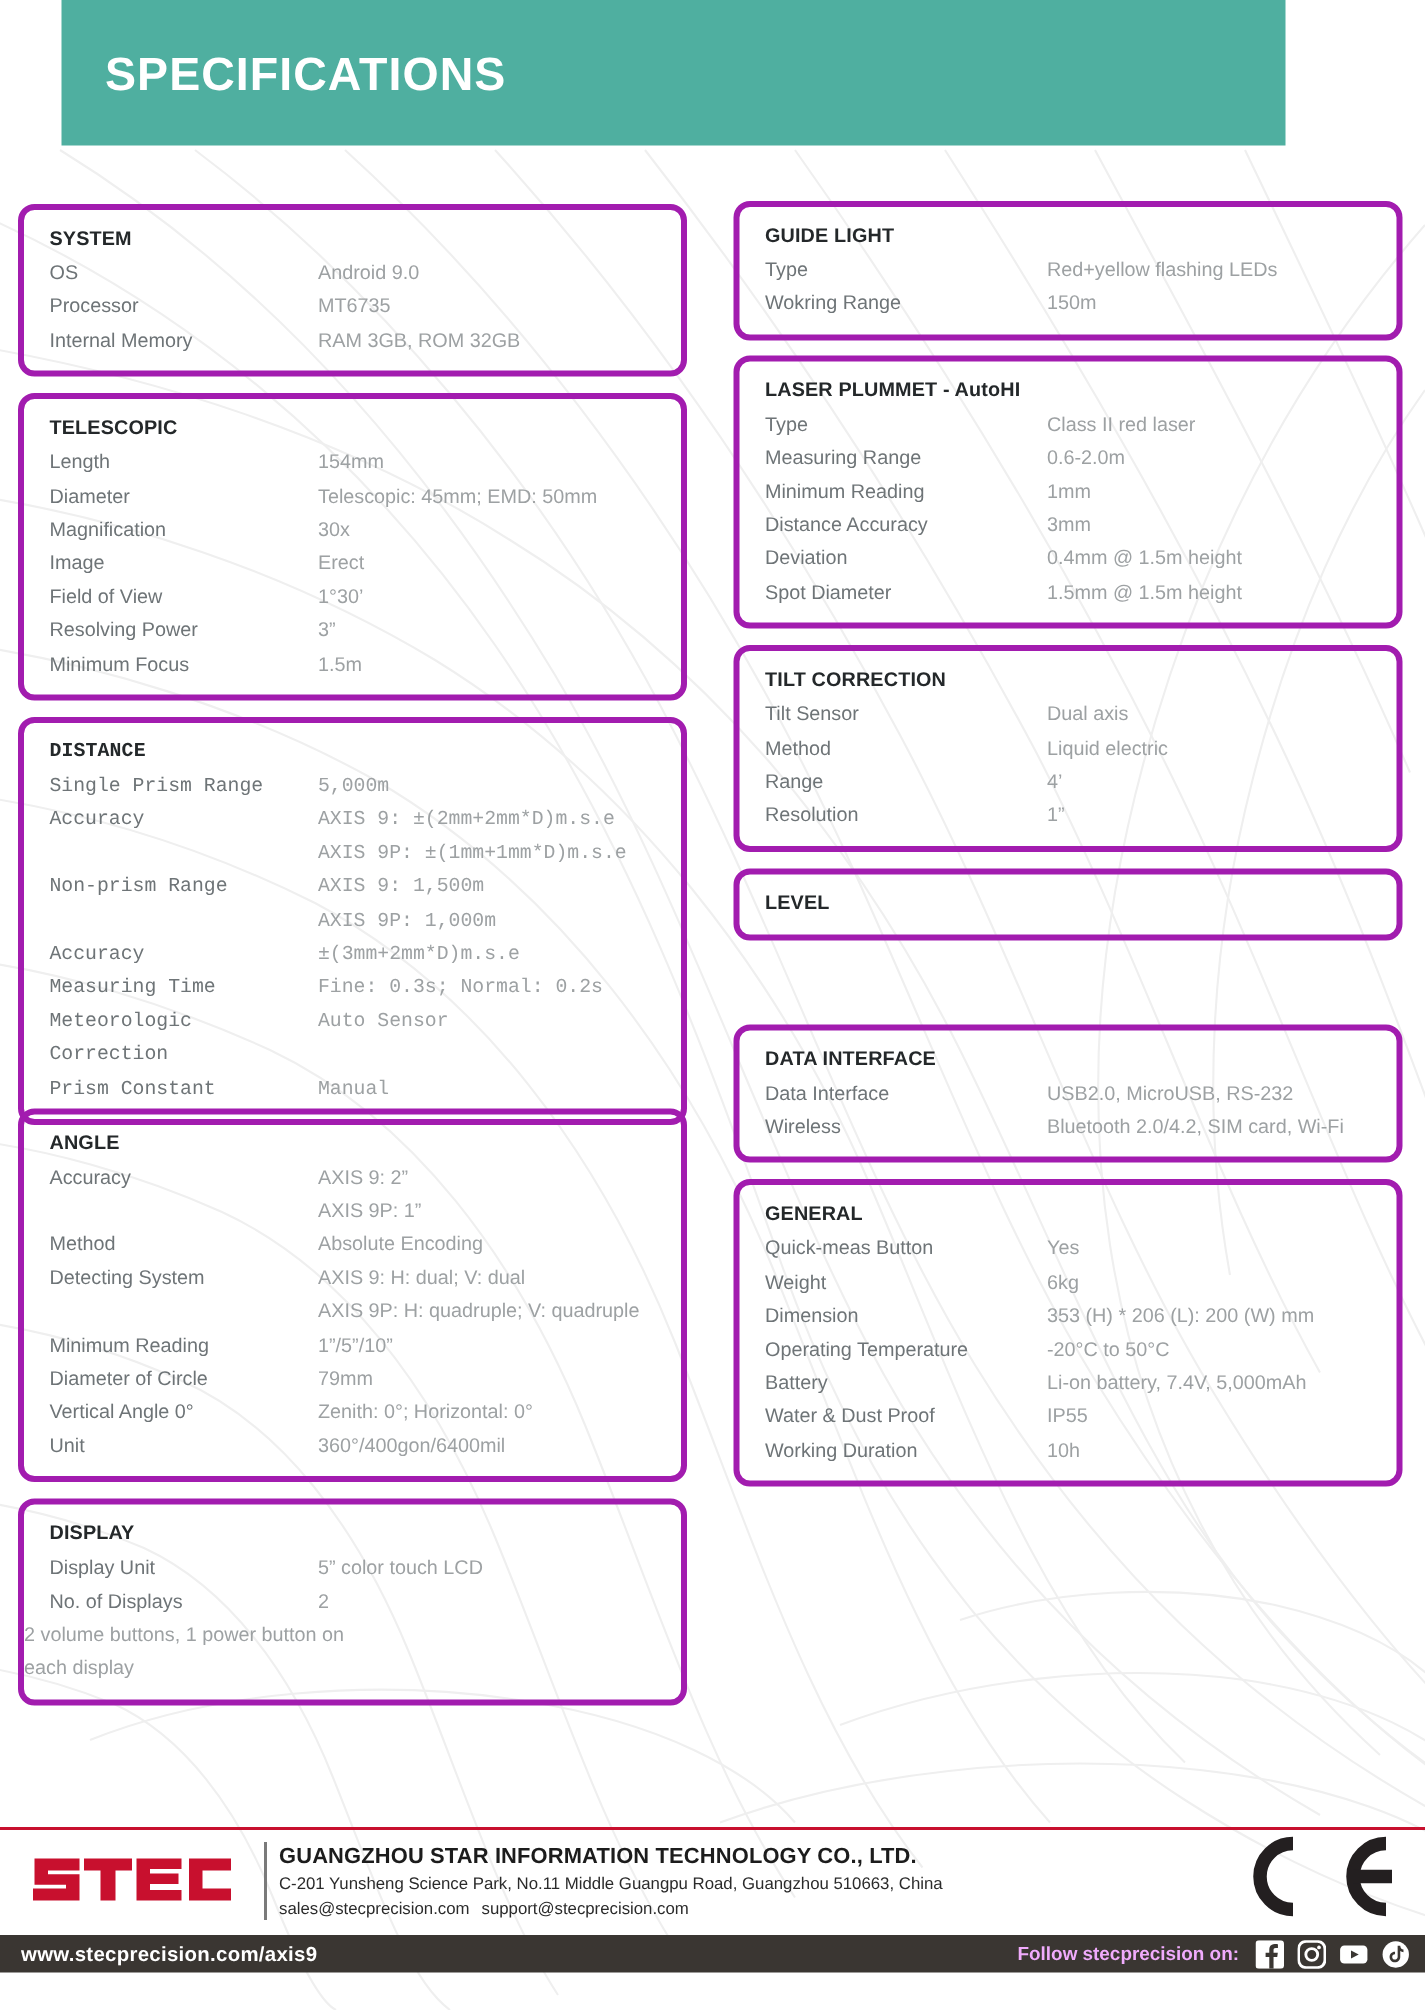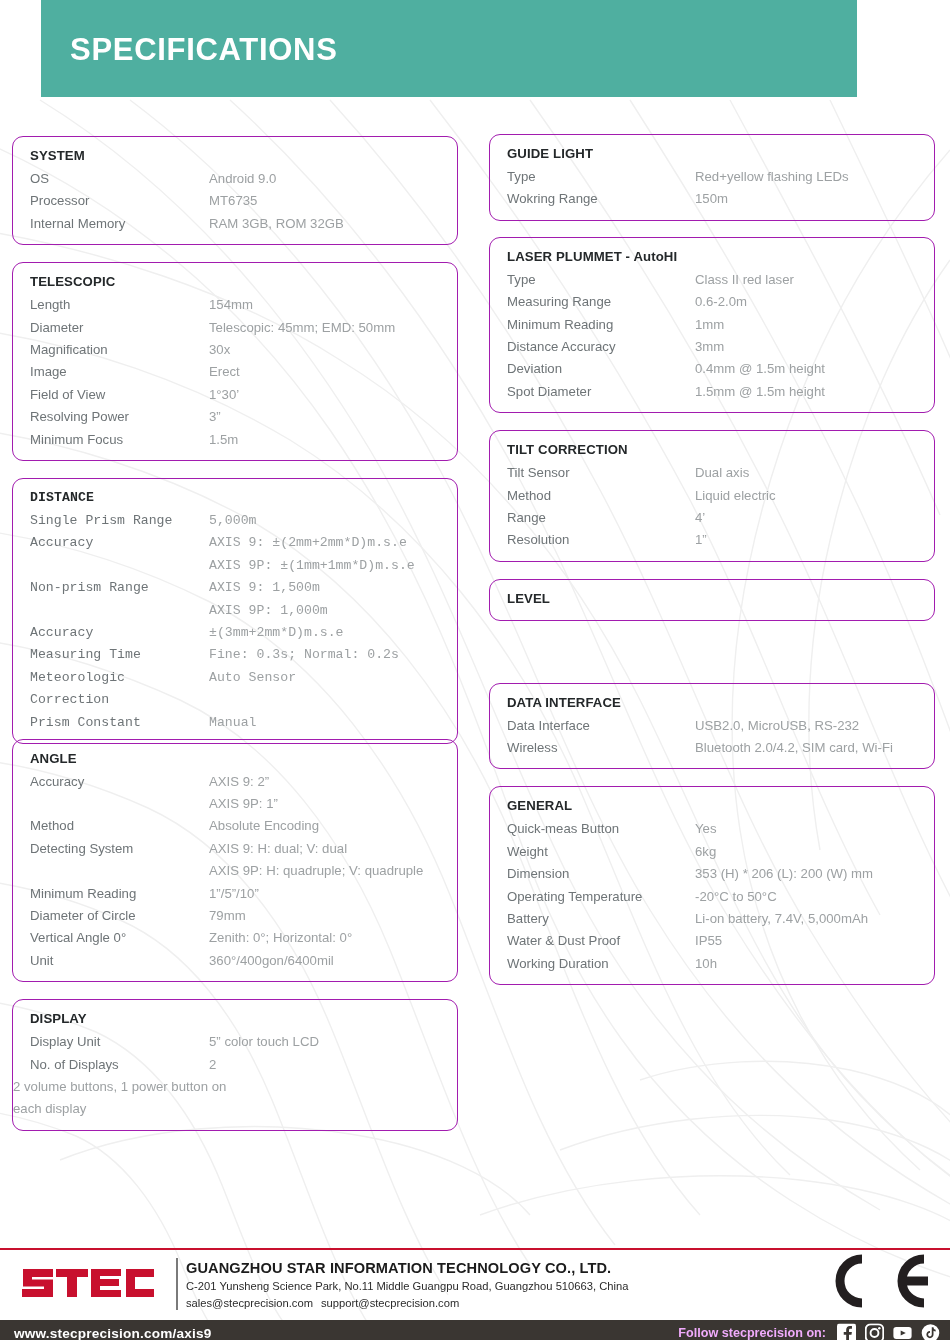--- a/index.html
+++ b/index.html
@@ -49,21 +49,21 @@
     z-index: 2;
   }
   .col { position: absolute; top: 0; }
   .col-left  { left: 12px;  width: 446px; }
   .col-right { left: 489px; width: 446px; }
 
   .card {
     position: absolute;
     left: 0;
     width: 446px;
-    border: 1px solid #a21caf;
+    border: 4px solid #a21caf;
     border-radius: 11px;
     background: transparent;
     padding: 9px 0 9px 0;
   }
   .card h3 {
     font-size: 13.2px;
     font-weight: bold;
     color: #24282A;
     letter-spacing: 0.1px;
     margin: 0 0 3px 17px;
@@ -85,21 +85,21 @@
     white-space: pre-line;
   }
   
   .col-left  .row .lbl { width: 196px; }
   .col-right .row .lbl { width: 205px; }
   .row.cont .lbl { visibility: hidden; }
 
   
   #footer {
     position: absolute;
-    left: 0; top: 1248px;
+    left: 0; top: 1218px;
     width: 950px; height: 77px;
     z-index: 4;
   }
   #footer-rule {
     position: absolute; left: 0; top: 0;
     width: 950px; height: 2px;
     background: #C8102E;
   }
   #logo {
     position: absolute; left: 20px; top: 10px;

